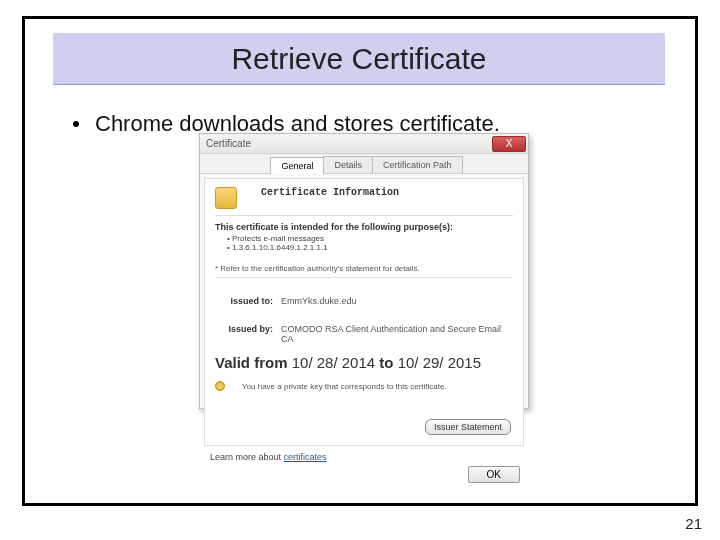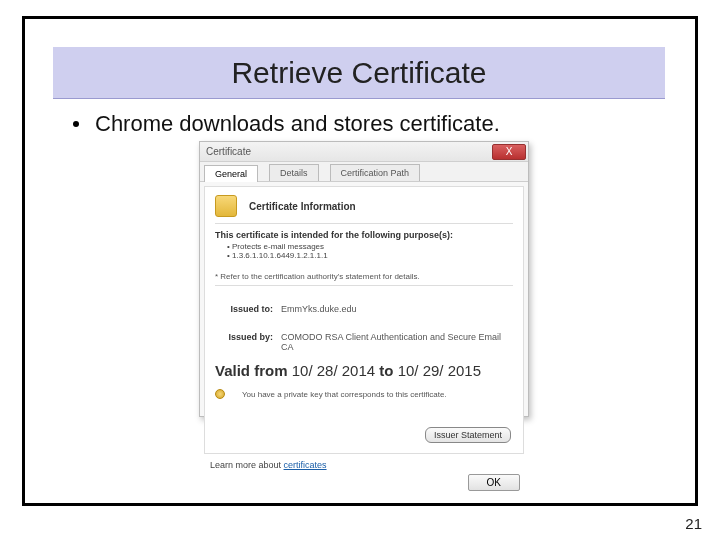--- a/index.html
+++ b/index.html
@@ -11,42 +11,42 @@
   }
   .slide-frame {
     position: absolute;
     left: 22px; top: 16px;
     width: 676px; height: 490px;
     border: 3px solid #000;
     background: #fff;
   }
   .title-band {
     position: absolute;
-    left: 28px; top: 28px;
+    left: 28px; top: 14px;
     width: 612px; height: 52px;
     background: #cfcfef;
     border-bottom: 1px solid #9a9ad0;
     display: flex; align-items: center; justify-content: center;
   }
   .title-band span {
     font-size: 30px; color: #222;
   }
   .bullet-row {
     position: absolute;
     left: 48px; top: 92px;
     display: flex; align-items: center; gap: 16px;
   }
   .bullet-dot {
     width: 6px; height: 6px; border-radius: 50%;
     background: #000;
   }
   .bullet-text { font-size: 22px; color: #111; }
   .cert-window {
     position: absolute;
-    left: 174px; top: 122px;
+    left: 174px; top: 114px;
     width: 330px; height: 276px;
     background: #f7f7f7;
     border: 1px solid #bcbcbc;
     box-shadow: 2px 3px 6px rgba(0,0,0,0.25);
   }
   .titlebar {
     height: 20px;
     background: linear-gradient(#f3f3f3,#e6e6e6);
     border-bottom: 1px solid #cfcfcf;
     display: flex; align-items: center; justify-content: space-between;
@@ -58,22 +58,23 @@
     background: linear-gradient(#d96060,#b83030);
     border: 1px solid #963030; border-radius: 2px;
     color: #fff; font-size: 10px; line-height: 14px; text-align: center;
     margin-right: 2px;
   }
   .tabstrip {
     height: 20px;
     background: #f2f2f2;
     border-bottom: 1px solid #cdcdcd;
     display: flex; align-items: flex-end;
-    padding-left: 4px; gap: 12px;
+    padding-left: 4px; gap: 0;
     font-size: 9px;
+    justify-content: center;
   }
   .tab {
     padding: 3px 10px;
     border: 1px solid #bbb;
     border-bottom: none;
     background: #ececec;
     color: #555;
     margin-right: -1px;
   }
   .tab.active { background: #fff; color: #000; position: relative; top: 1px; }
@@ -86,21 +87,21 @@
     font-size: 9px; color: #333;
     position: relative;
   }
   .cert-icon {
     width: 22px; height: 22px;
     background: linear-gradient(#f8d878,#e3b73a);
     border: 1px solid #c79a20; border-radius: 3px;
     display: inline-block; vertical-align: middle;
     position: relative;
   }
-  .info-header { display: flex; align-items: center; gap: 12px; margin-bottom: 6px; }
+  .info-header { display: flex; gap: 24px; margin-bottom: 6px; font-family: Liberation Mono, monospace; }
   .info-header .bold { font-weight: bold; font-size: 10px; }
   .hr { border-top: 1px solid #ddd; margin: 4px 0 6px 0; }
   .purpose-line { font-weight: bold; font-size: 9px; }
   .purpose-list { margin-left: 12px; margin-top: 2px; font-size: 8px; color: #444; }
   .footnote { margin-top: 12px; font-size: 8px; color: #555; }
   .kv { margin-top: 18px; display: flex; gap: 8px; font-size: 9px; }
   .kv .k { font-weight: bold; width: 58px; text-align: right; }
   .kv .v { color: #555; flex: 1; }
   .valid-line { margin-top: 10px; font-size: 15px; }
   .valid-line .k { font-weight: bold; }

